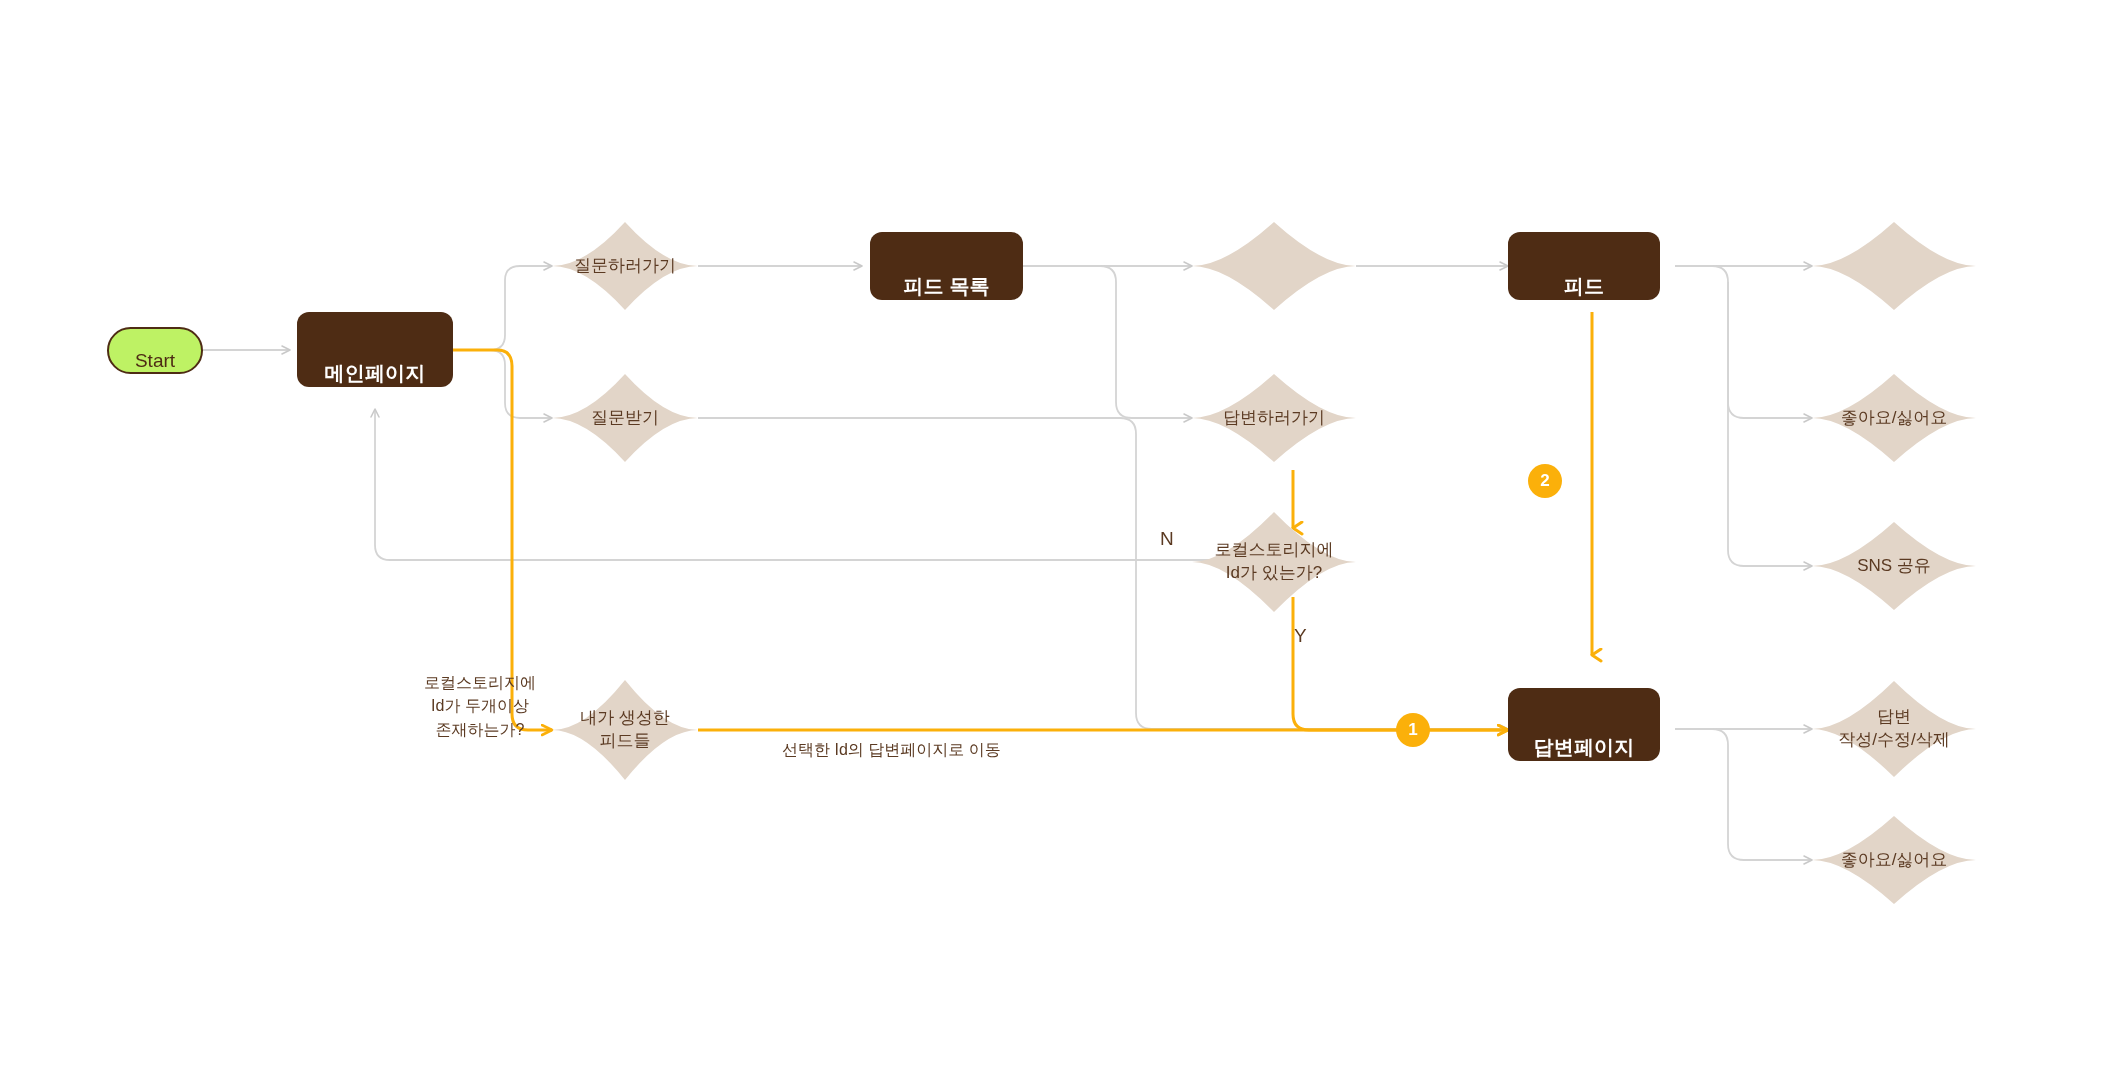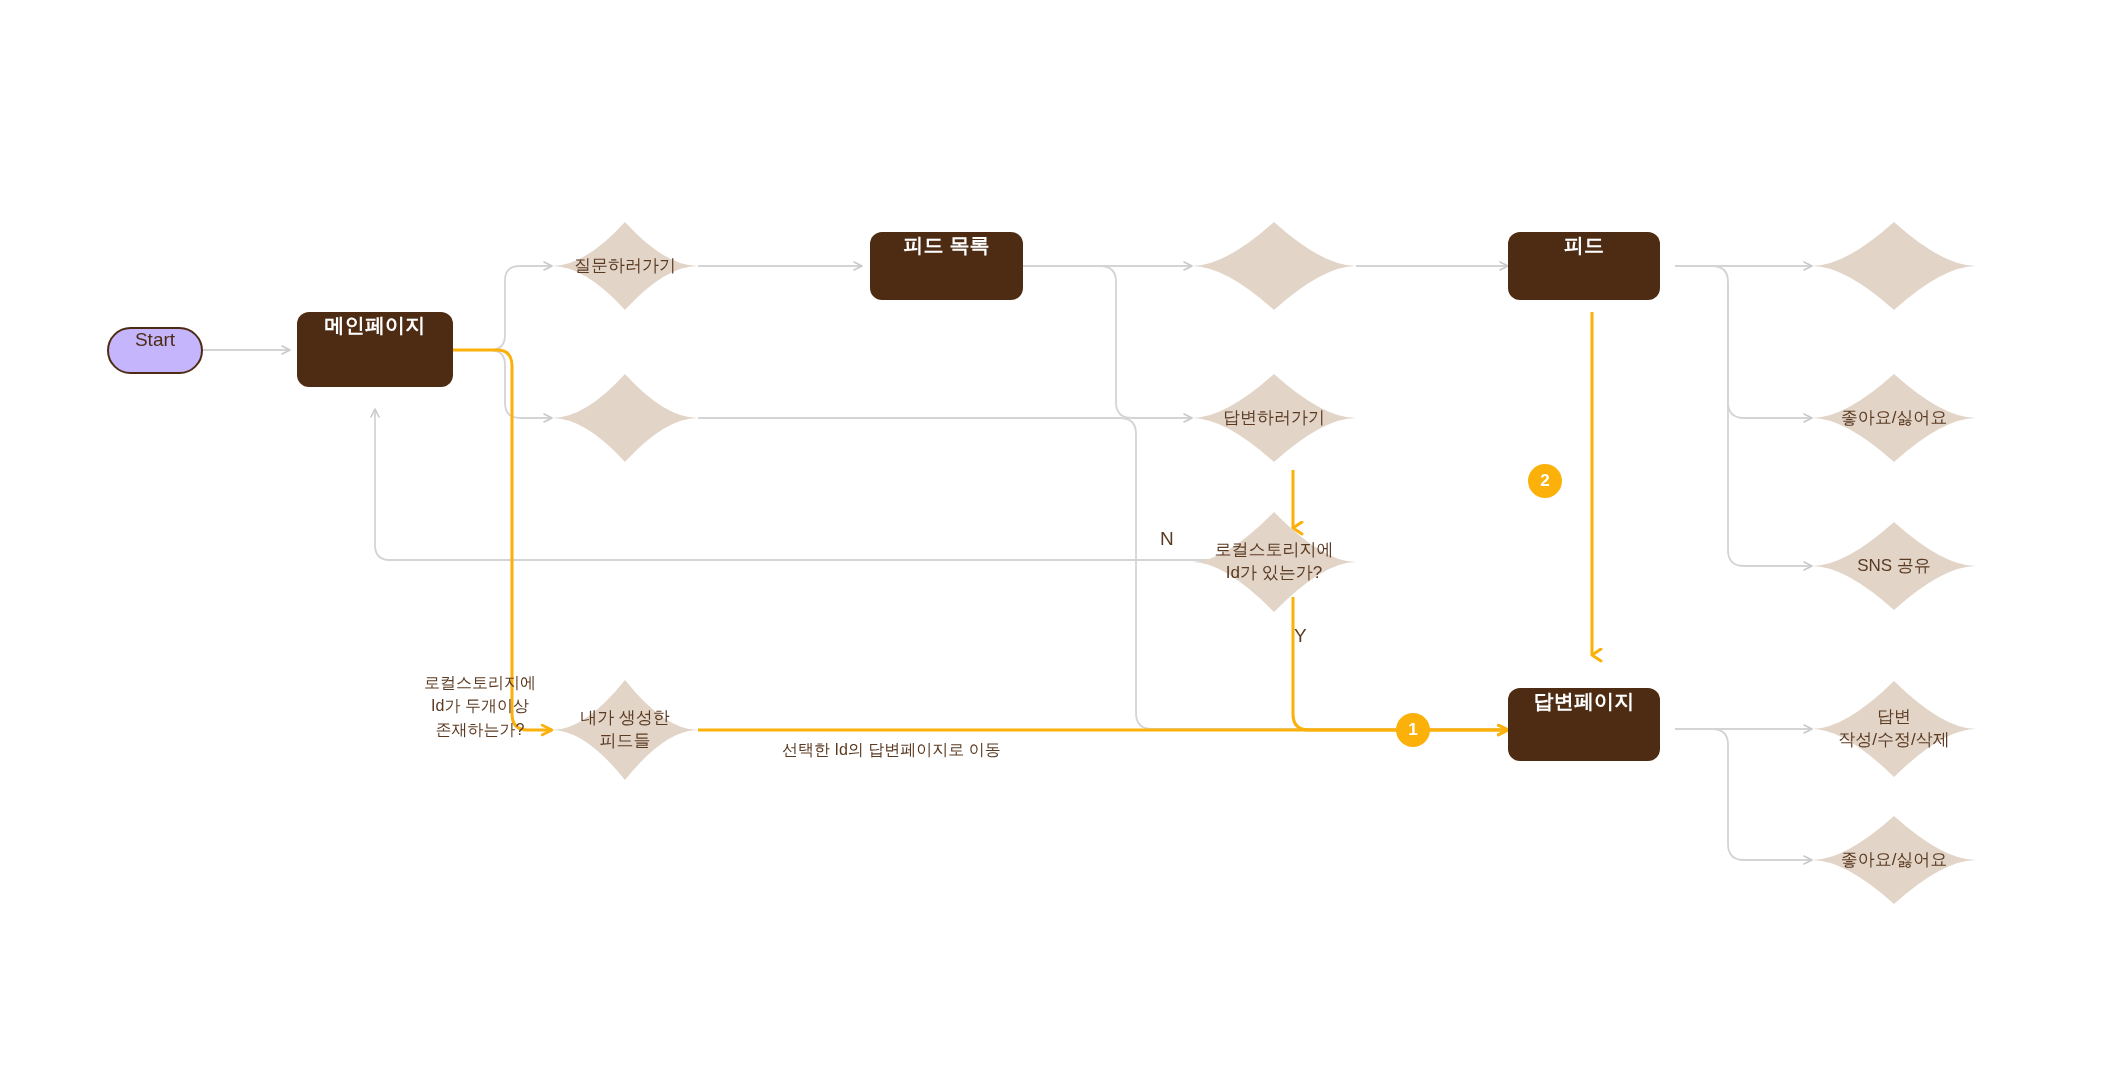--- a/index.html
+++ b/index.html
@@ -1,21 +1,21 @@
 <!DOCTYPE html>
 <html><head>
 <meta charset="utf-8">
 <style>
   html,body{margin:0;padding:0;background:#ffffff;}
   body{font-family:"Liberation Sans","DejaVu Sans",sans-serif;}
   #canvas{position:relative;width:2101px;height:1069px;background:#ffffff;overflow:hidden;}
   svg.edges{position:absolute;left:0;top:0;width:2101px;height:1069px;}
-  .node{position:absolute;display:flex;align-items:flex-start;justify-content:center;text-align:center;box-sizing:border-box;}
+  .node{position:absolute;display:flex;align-items:flex-end;justify-content:center;text-align:center;box-sizing:border-box;}
   .proc{background:#4E2C14;color:#ffffff;border-radius:12px;font-size:20px;font-weight:bold;letter-spacing:.2px;}
-  .term{background:#c4b5fd;color:#4E2C14;border:2.5px solid #4E2C14;border-radius:40px;font-size:19px;}
+  .term{background:#bef264;color:#4E2C14;border:2.5px solid #4E2C14;border-radius:40px;font-size:19px;}
   .dia-wrap{position:absolute;}
   .dia-label{position:absolute;left:0;top:0;width:100%;height:100%;display:flex;align-items:center;justify-content:center;
              text-align:center;color:#5B3A22;font-size:17px;line-height:1.35;}
   .badge{position:absolute;width:34px;height:34px;border-radius:50%;background:#FBB00A;color:#ffffff;
          display:flex;align-items:center;justify-content:center;font-size:17px;font-weight:bold;}
   .ann{position:absolute;color:#5B3A22;font-size:16px;line-height:1.45;text-align:center;white-space:pre-line;}
   .flag{position:absolute;color:#5B3A22;font-size:19px;}
   .edge-note{position:absolute;color:#5B3A22;font-size:16px;white-space:nowrap;}
 </style>
 </head>
@@ -111,20 +111,23 @@
     <span>피드</span>
   </div>
 
   <div class="node proc" style="left:1508px;top:688px;width:152px;height:73px;">
     <span>답변페이지</span>
   </div>
 
   <div class="dia-wrap" style="left:552px;top:222px;width:146px;height:88px;">
     <div class="dia-label">질문하러가기</div>
   </div>
+  <div class="dia-wrap" style="left:552px;top:374px;width:146px;height:88px;">
+    <div class="dia-label">질문받기</div>
+  </div>
   <div class="dia-wrap" style="left:552px;top:680px;width:146px;height:100px;">
     <div class="dia-label">내가 생성한<br>피드들</div>
   </div>
   <div class="dia-wrap" style="left:1192px;top:374px;width:164px;height:88px;">
     <div class="dia-label">답변하러가기</div>
   </div>
   <div class="dia-wrap" style="left:1192px;top:512px;width:164px;height:100px;">
     <div class="dia-label">로컬스토리지에<br>Id가 있는가?</div>
   </div>
   <div class="dia-wrap" style="left:1812px;top:374px;width:164px;height:88px;">

